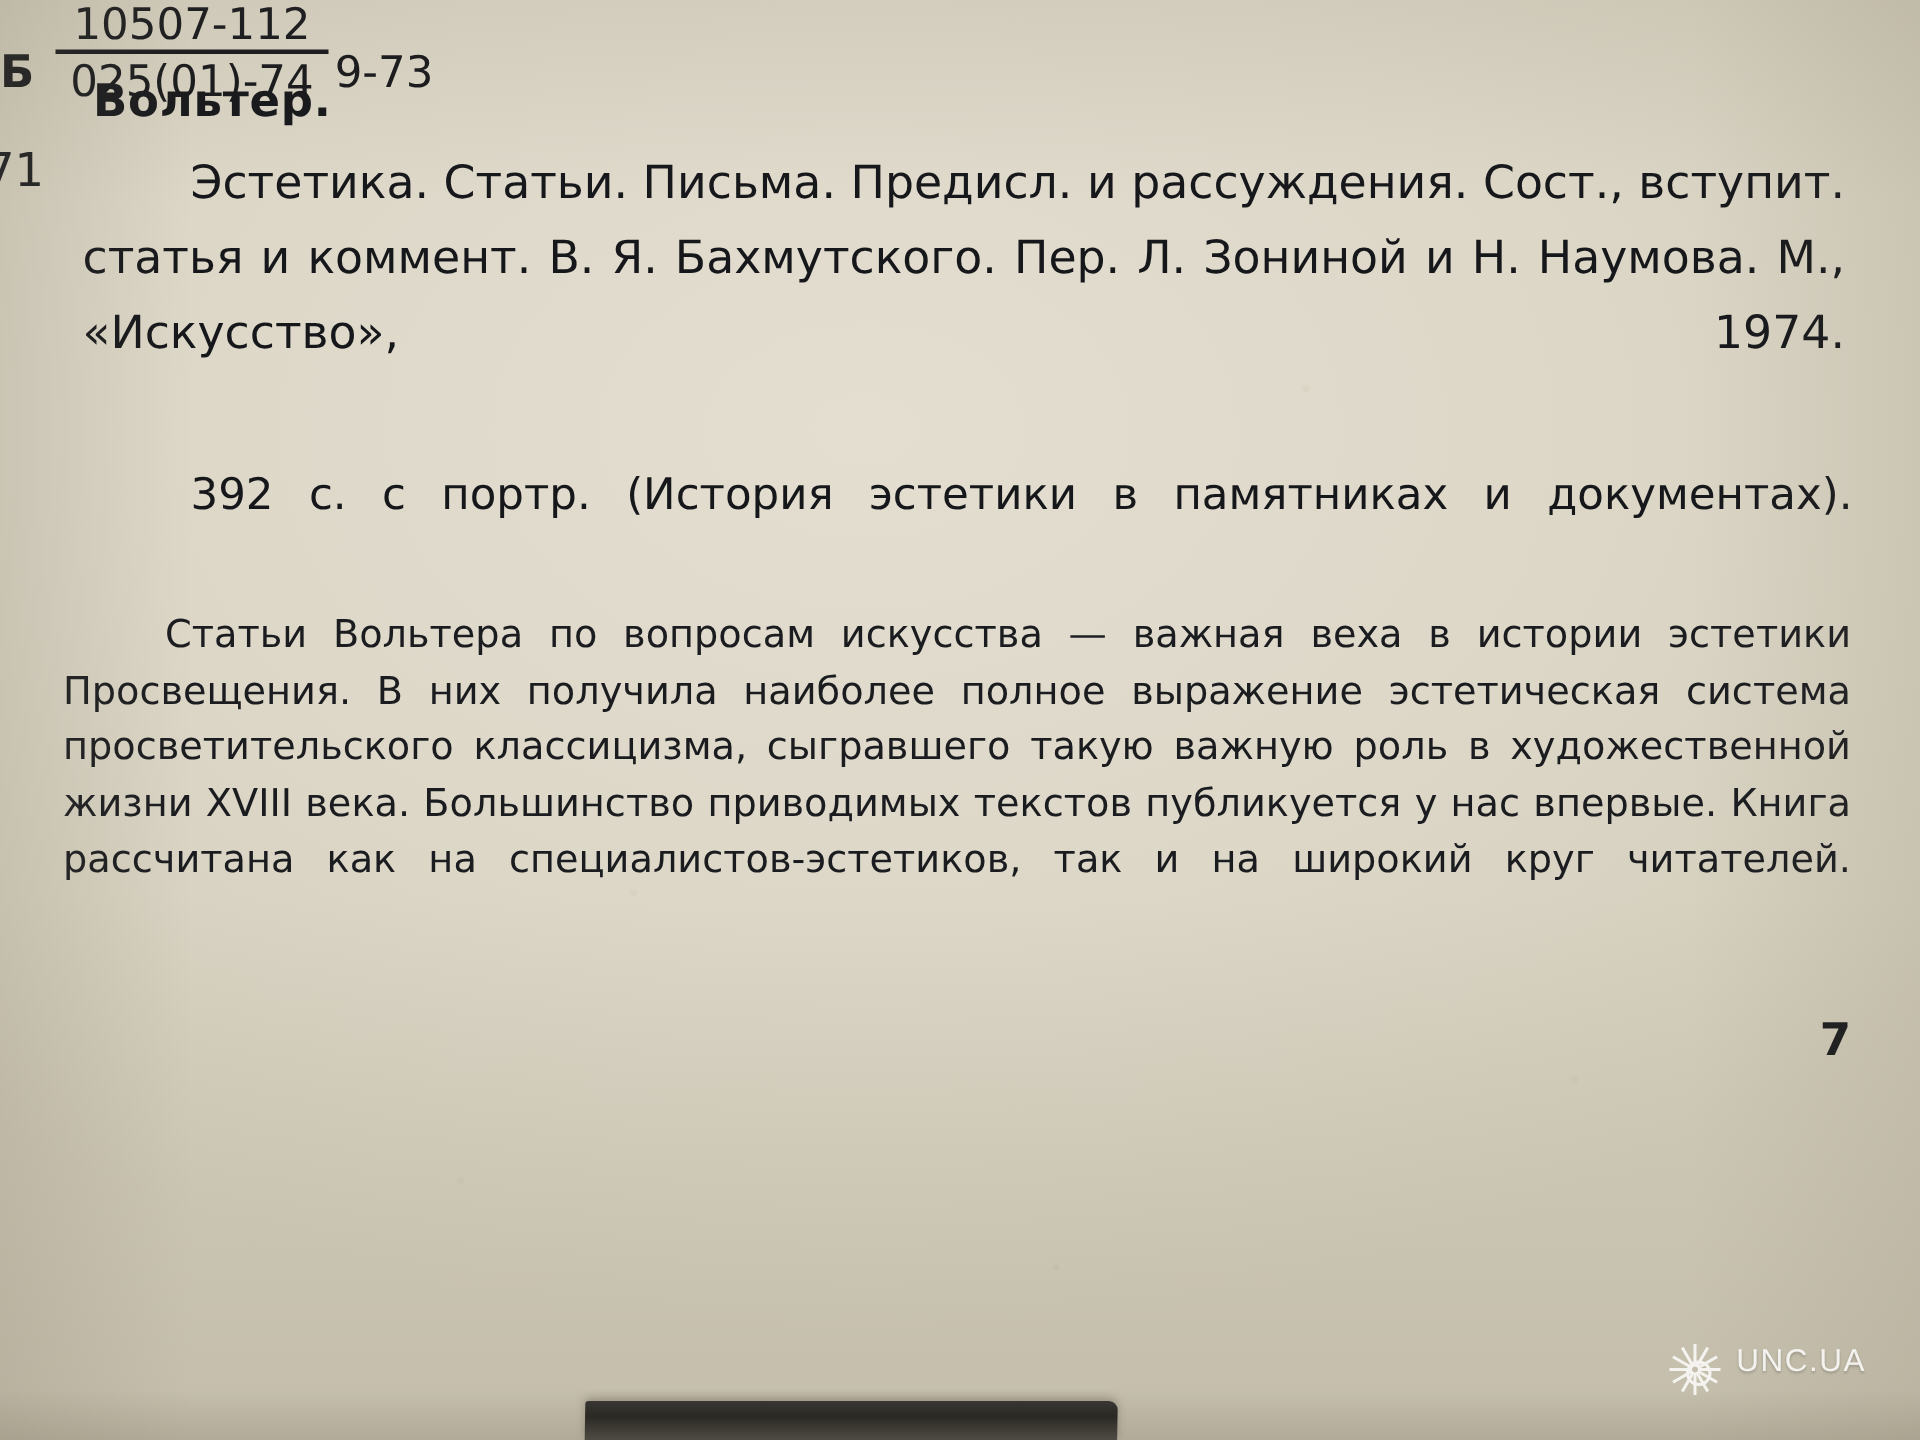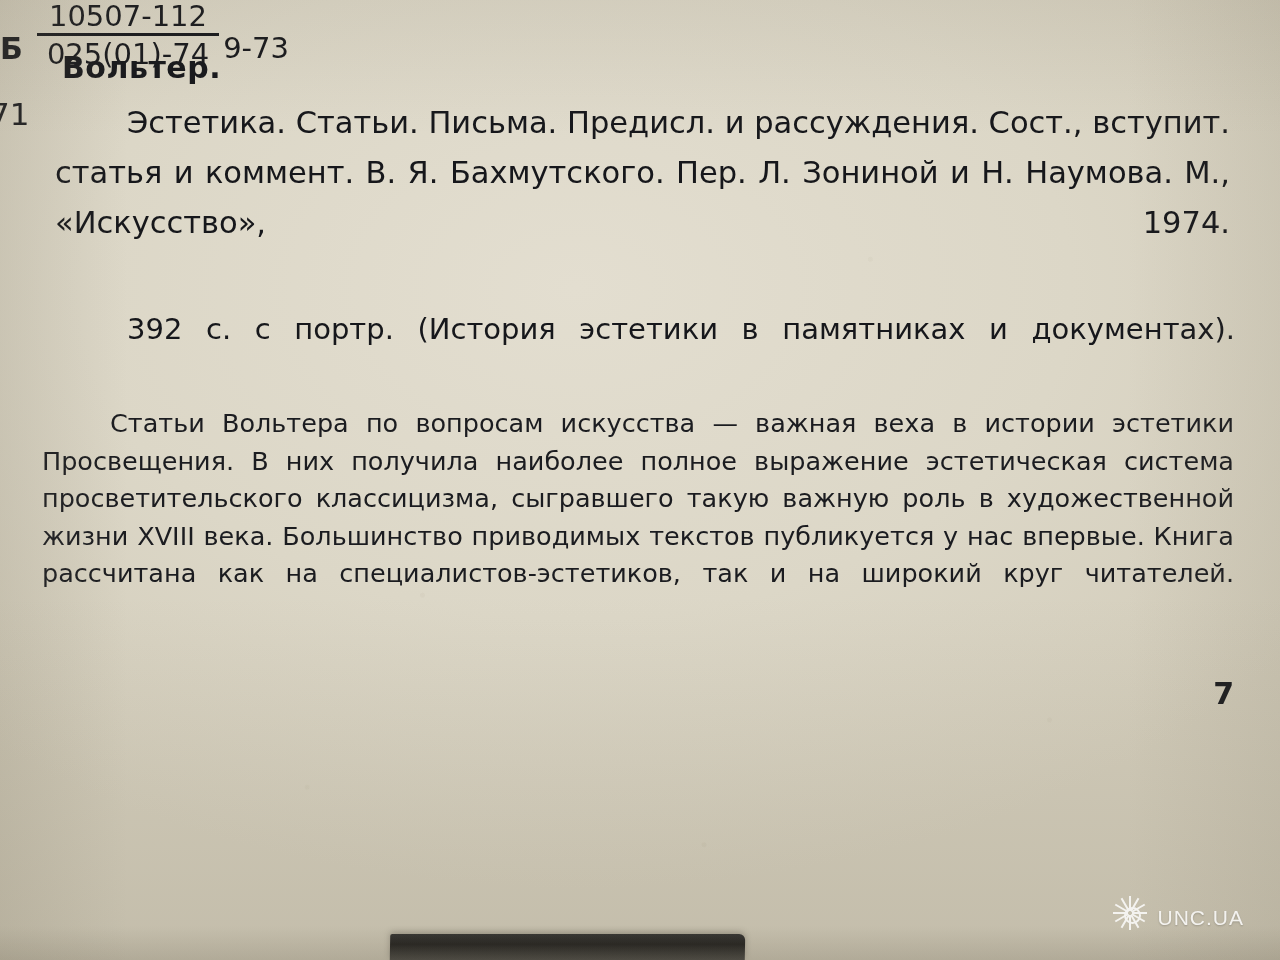--- a/index.html
+++ b/index.html
@@ -193,21 +193,21 @@
     background: linear-gradient(to bottom, rgba(120,112,92,0) 0%, rgba(110,102,84,0.22) 100%);
     pointer-events: none;
   }
 
   
   #watermark {
     position: absolute;
     right: 36px;
     bottom: 30px;
     display: flex;
-    align-items: flex-end;
+    align-items: flex-start;
     gap: 10px;
     opacity: 0.82;
   }
   #watermark .wm-text {
     color: #ffffff;
     font-size: 21px;
     letter-spacing: 1px;
     font-family: "Liberation Sans", sans-serif;
     text-shadow: 0 1px 2px rgba(0,0,0,0.25);
   }

